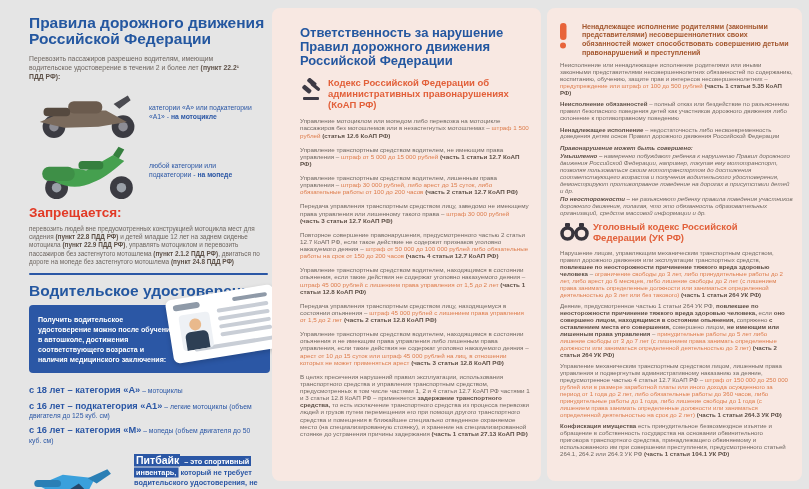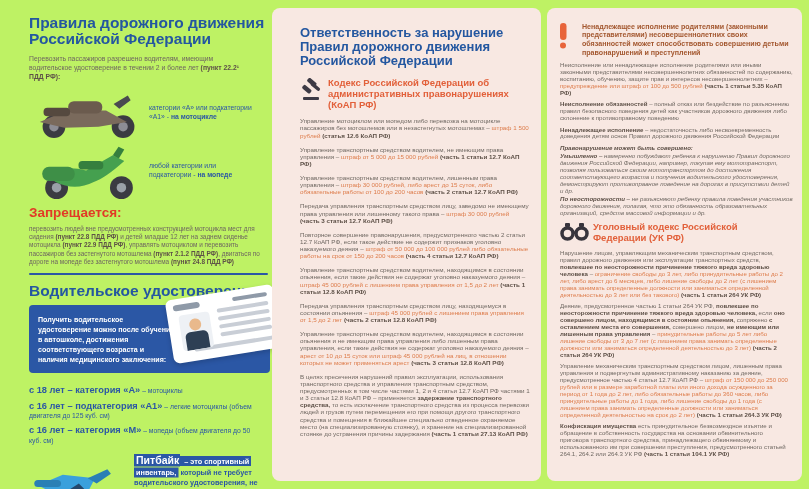--- a/index.html
+++ b/index.html
@@ -1,16 +1,16 @@
 <!DOCTYPE html>
 <html><head>
 <meta charset="utf-8">
 <style>
   html,body{margin:0;padding:0;background:#fff;}
-  .page{position:relative;width:809px;height:489px;overflow:hidden;background:#bef264;
+  .page{position:relative;width:809px;height:489px;overflow:hidden;background:#e5e5e5;
         font-family:"Liberation Sans", sans-serif;}
   .scale{position:absolute;left:0;top:0;width:1618px;height:978px;
          transform:scale(0.5);transform-origin:0 0;}
 
   
   .seg-n{}
   .seg-b{font-weight:700;color:#5d5047;}
   .seg-o{color:#dd7c4b;}
   .seg-i{font-style:italic;}
   .seg-bi{font-style:italic;font-weight:700;color:#5d5047;}

